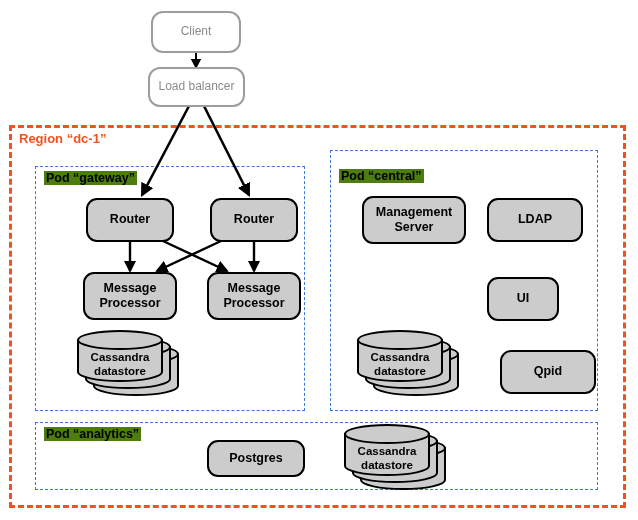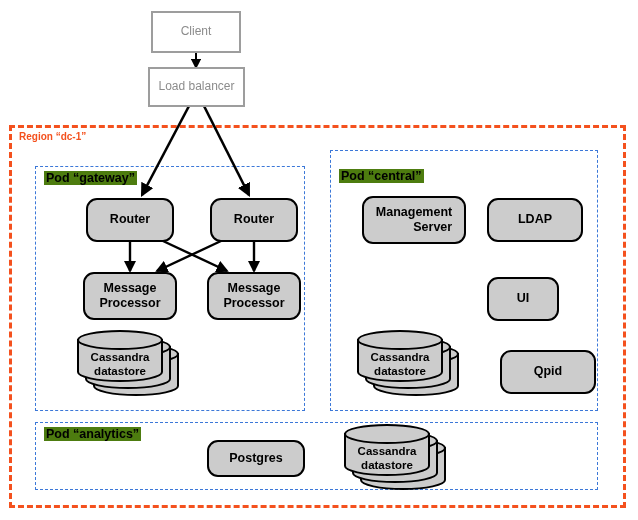--- a/index.html
+++ b/index.html
@@ -17,21 +17,21 @@
     background: #ffffff;
     overflow: hidden;
   }
 
   
   .ghost-node {
     position: absolute;
     box-sizing: border-box;
     background: #ffffff;
     border: 2px solid #9d9d9d;
-    border-radius: 0;
+    border-radius: 12px;
     color: #8c8c8c;
     font-size: 12px;
     font-weight: normal;
     display: flex;
     align-items: center;
     justify-content: center;
     text-align: center;
     line-height: 1.15;
     z-index: 6;
   }
@@ -58,21 +58,21 @@
   .region {
     position: absolute;
     box-sizing: border-box;
     border: 3px dashed #f4511e;
     background: transparent;
     z-index: 1;
   }
   .region-label {
     position: absolute;
     color: #f4511e;
-    font-size: 10px;
+    font-size: 13px;
     font-weight: bold;
     white-space: nowrap;
     z-index: 4;
     background: #ffffff;
     padding: 0 2px;
   }
 
   
   .pod {
     position: absolute;
@@ -217,21 +217,21 @@
     </svg>
     <div class="ds-label" style="top:13px; left:-17px;">
       <div>Cassandra</div>
       <div>datastore</div>
     </div>
   </div>
 
   <div class="pod" style="left:330px; top:150px; width:268px; height:261px;"></div>
   <div class="pod-label" style="left:339px; top:169px;">Pod “central”</div>
 
-  <div class="node" style="left:362px; top:196px; width:104px; height:48px;text-align:right;">
+  <div class="node" style="left:362px; top:196px; width:104px; height:48px;">
     <div>
       <div>Management</div>
       <div>Server</div>
     </div>
   </div>
 
   <div class="node" style="left:487px; top:198px; width:96px; height:44px;">
     <span>LDAP</span>
   </div>
 

